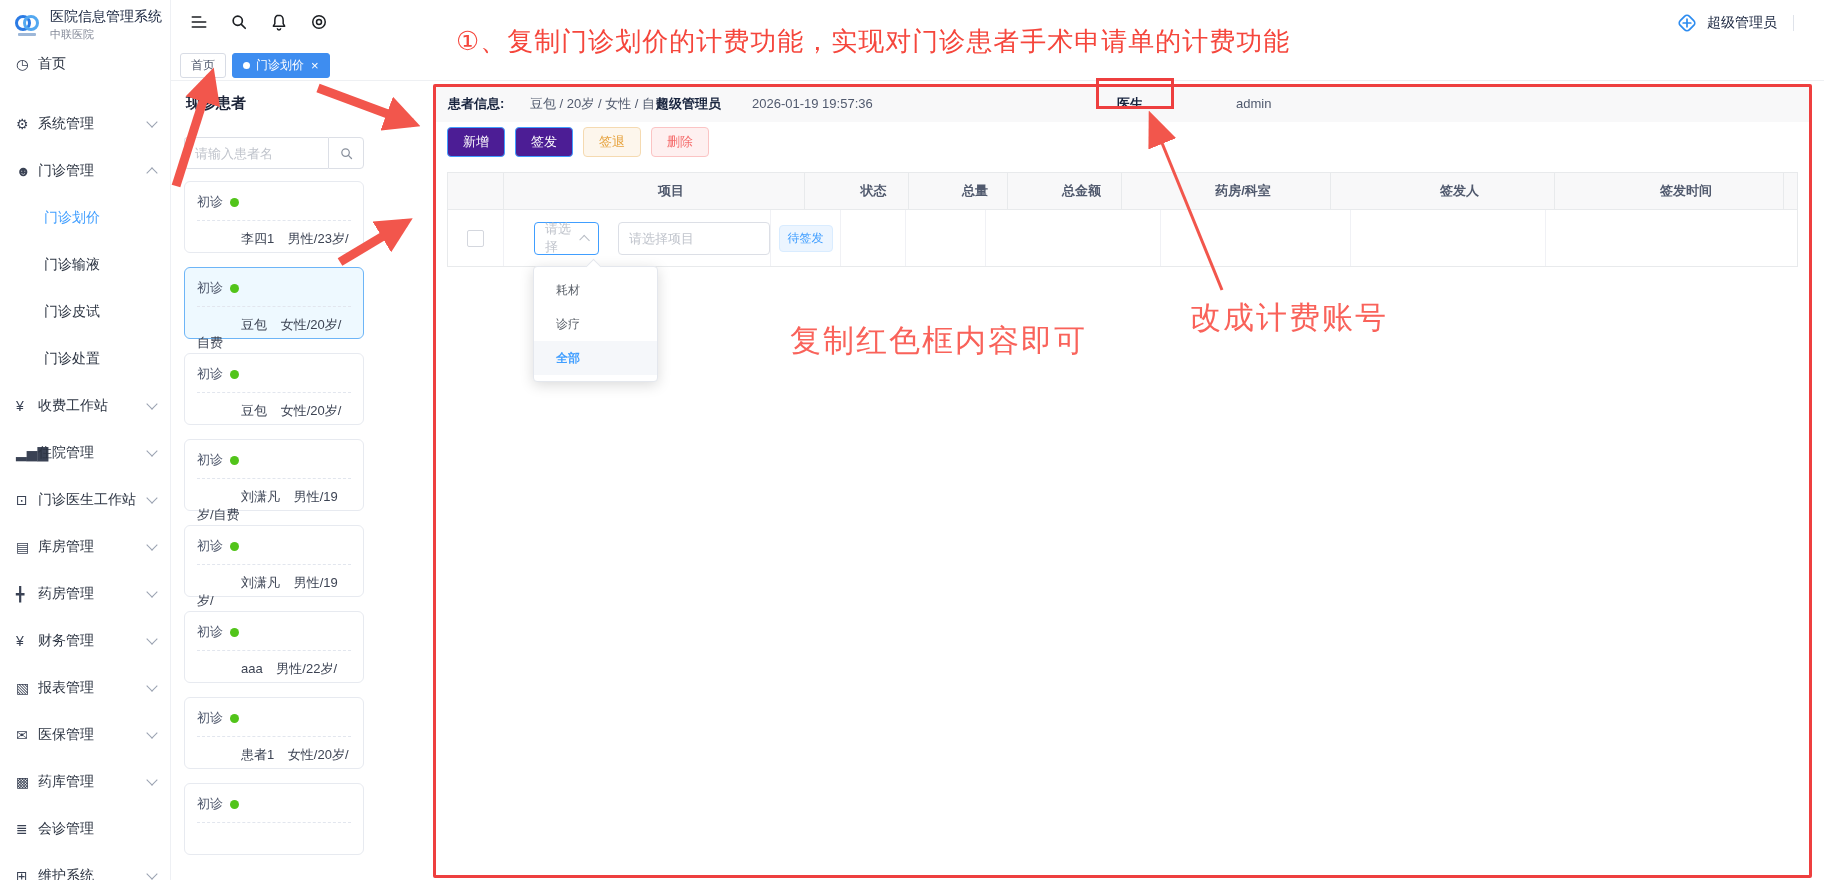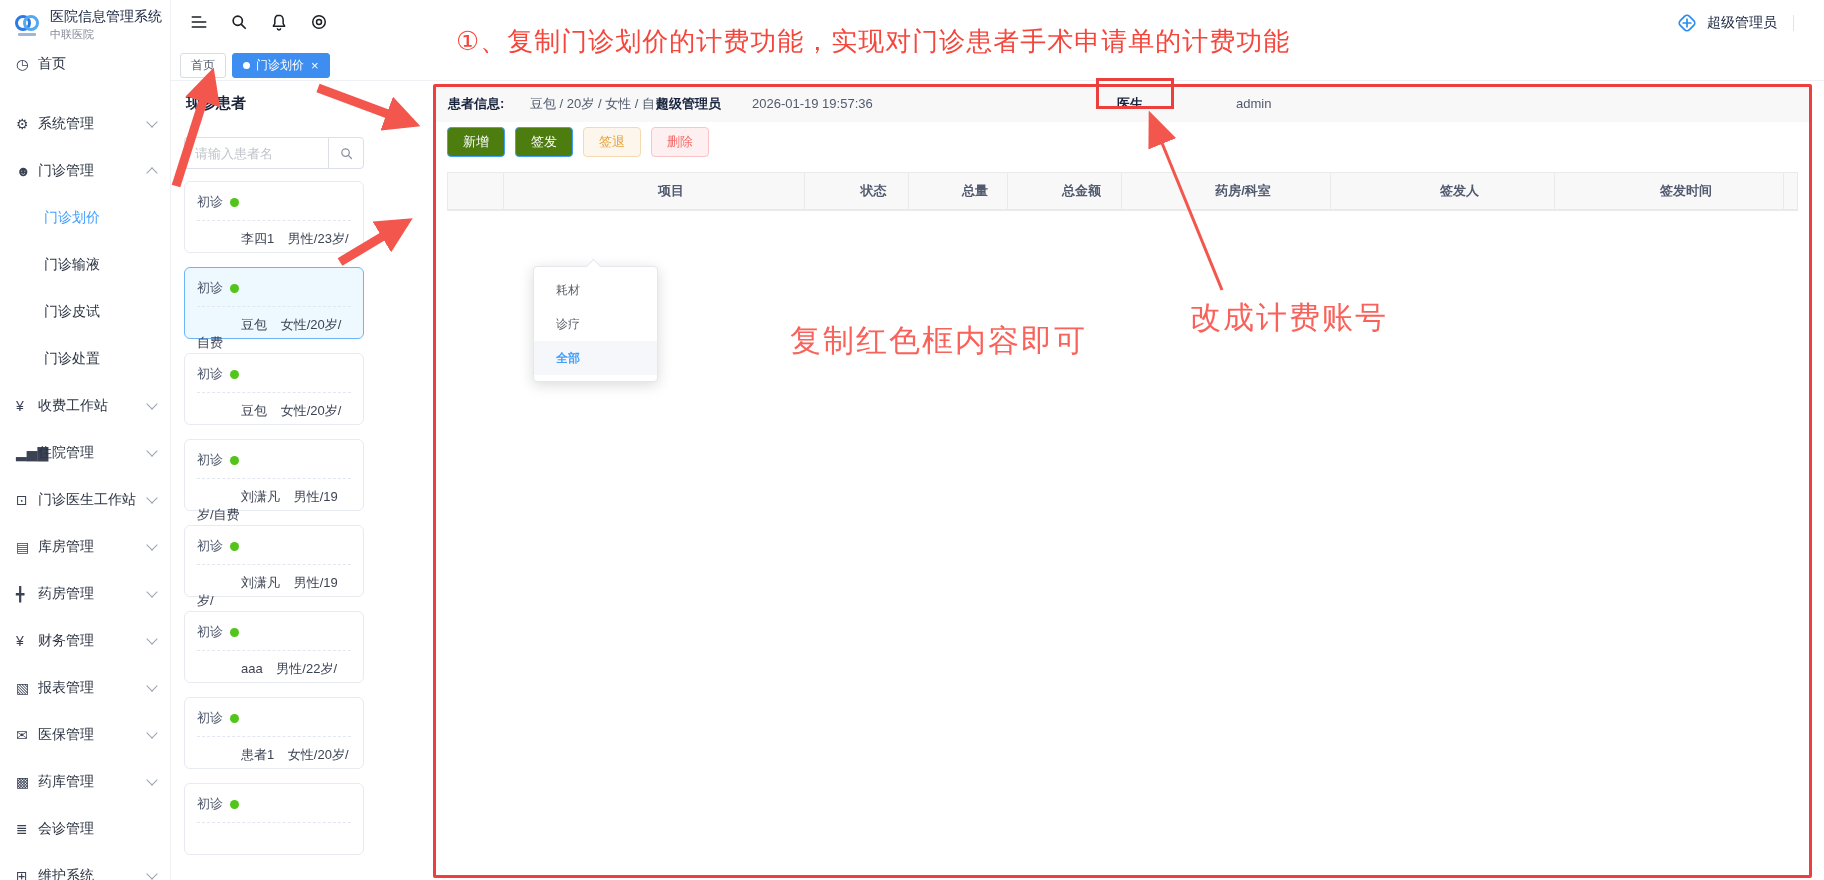--- a/index.html
+++ b/index.html
@@ -52,21 +52,21 @@
   .pname{font-size:13px;color:#3c4353;}
   .pname .nm{margin-right:10px;margin-left:44px;}
   
   .infobar{position:absolute;left:434px;top:86px;width:1377px;height:36px;background:#f8f8f9;z-index:2;font-size:13px;}
   .infobar span{position:absolute;line-height:36px;white-space:nowrap;}
   .inf-lab{font-weight:bold;color:#17233d;}
   .inf-val{color:#515a6e;}
   .inf-l1{left:14px;} .inf-v1{left:96px;} .inf-l2{left:222px;} .inf-v2{left:318px;} .inf-l3{left:683px;} .inf-v3{left:802px;}
   .btnrow{position:absolute;left:447px;top:127px;display:flex;gap:10px;z-index:2;}
   .btn{height:30px;padding:0 15px;border-radius:4px;font-size:13px;border:1px solid transparent;cursor:pointer;font-family:inherit;}
-  .btn.primary{background:#4d7c0f;border-color:#409eff;color:#fff;}
+  .btn.primary{background:#4c1d95;border-color:#409eff;color:#fff;}
   .btn.warning{background:#fdf6ec;border-color:#f5dab1;color:#e6a23c;}
   .btn.danger{background:#fef0f0;border-color:#fbc4c4;color:#f56c6c;}
   .table{position:absolute;left:447px;top:172px;width:1351px;box-sizing:border-box;border:1px solid #e8eaec;z-index:2;background:#fff;}
   .thead,.trow{display:grid;grid-template-columns:56px 267px 70px 65px 80px 175px 190px 195px 1fr;}
   .thead{height:36px;background:#f8f8f9;border-bottom:1px solid #e8eaec;gap:34px;}
   .th{display:flex;align-items:center;justify-content:center;font-size:13px;font-weight:bold;color:#515a6e;border-right:1px solid #e8eaec;}
   .th:last-child{border-right:none;}
   .trow{height:56px;}
   .td{display:flex;align-items:center;border-right:1px solid #f0f1f5;}
   .td:last-child{border-right:none;}
@@ -381,20 +381,41 @@
     <div class="th"></div>
         <div class="th">项目</div>
         <div class="th">状态</div>
         <div class="th">总量</div>
         <div class="th">总金额</div>
         <div class="th">药房/科室</div>
         <div class="th">签发人</div>
         <div class="th">签发时间</div>
         <div class="th"></div>
       </div>
+    <div class="trow">
+      <div class="td td-check">
+        <span class="cbx"></span>
+      </div>
+      <div class="td">
+        <div class="sel">
+          <span class="sel-ph">请选择</span>
+          <span class="sel-arrow"></span>
+        </div>
+        <input class="itm-input" placeholder="请选择项目" style="">
+      </div>
+      <div class="td">
+        <span class="badge">待签发</span>
+      </div>
+      <div class="td"></div>
+      <div class="td"></div>
+      <div class="td"></div>
+      <div class="td"></div>
+      <div class="td"></div>
+      <div class="td"></div>
+    </div>
   </div>
 
   <div class="dropdown">
     <div class="dd-notch"></div>
     <div>
 
     <div class="dd-opt">耗材</div>
         <div class="dd-opt">诊疗</div>
         <div class="dd-opt active">全部</div>
       </div>

